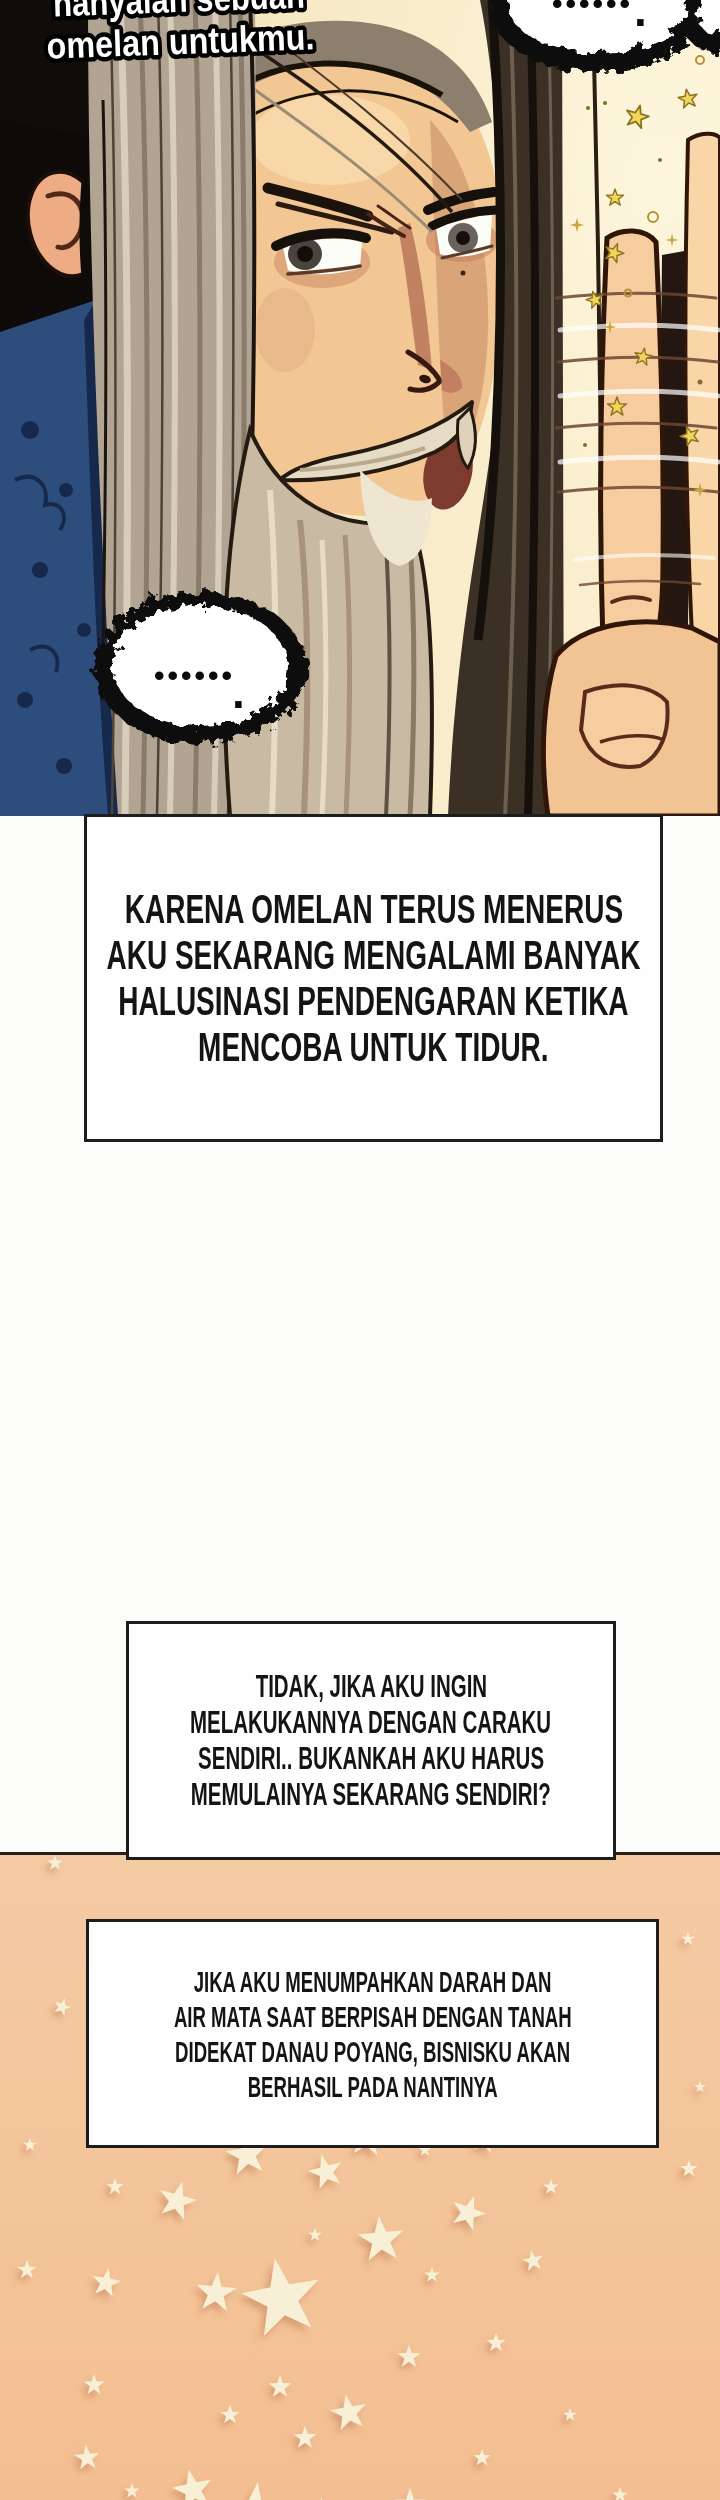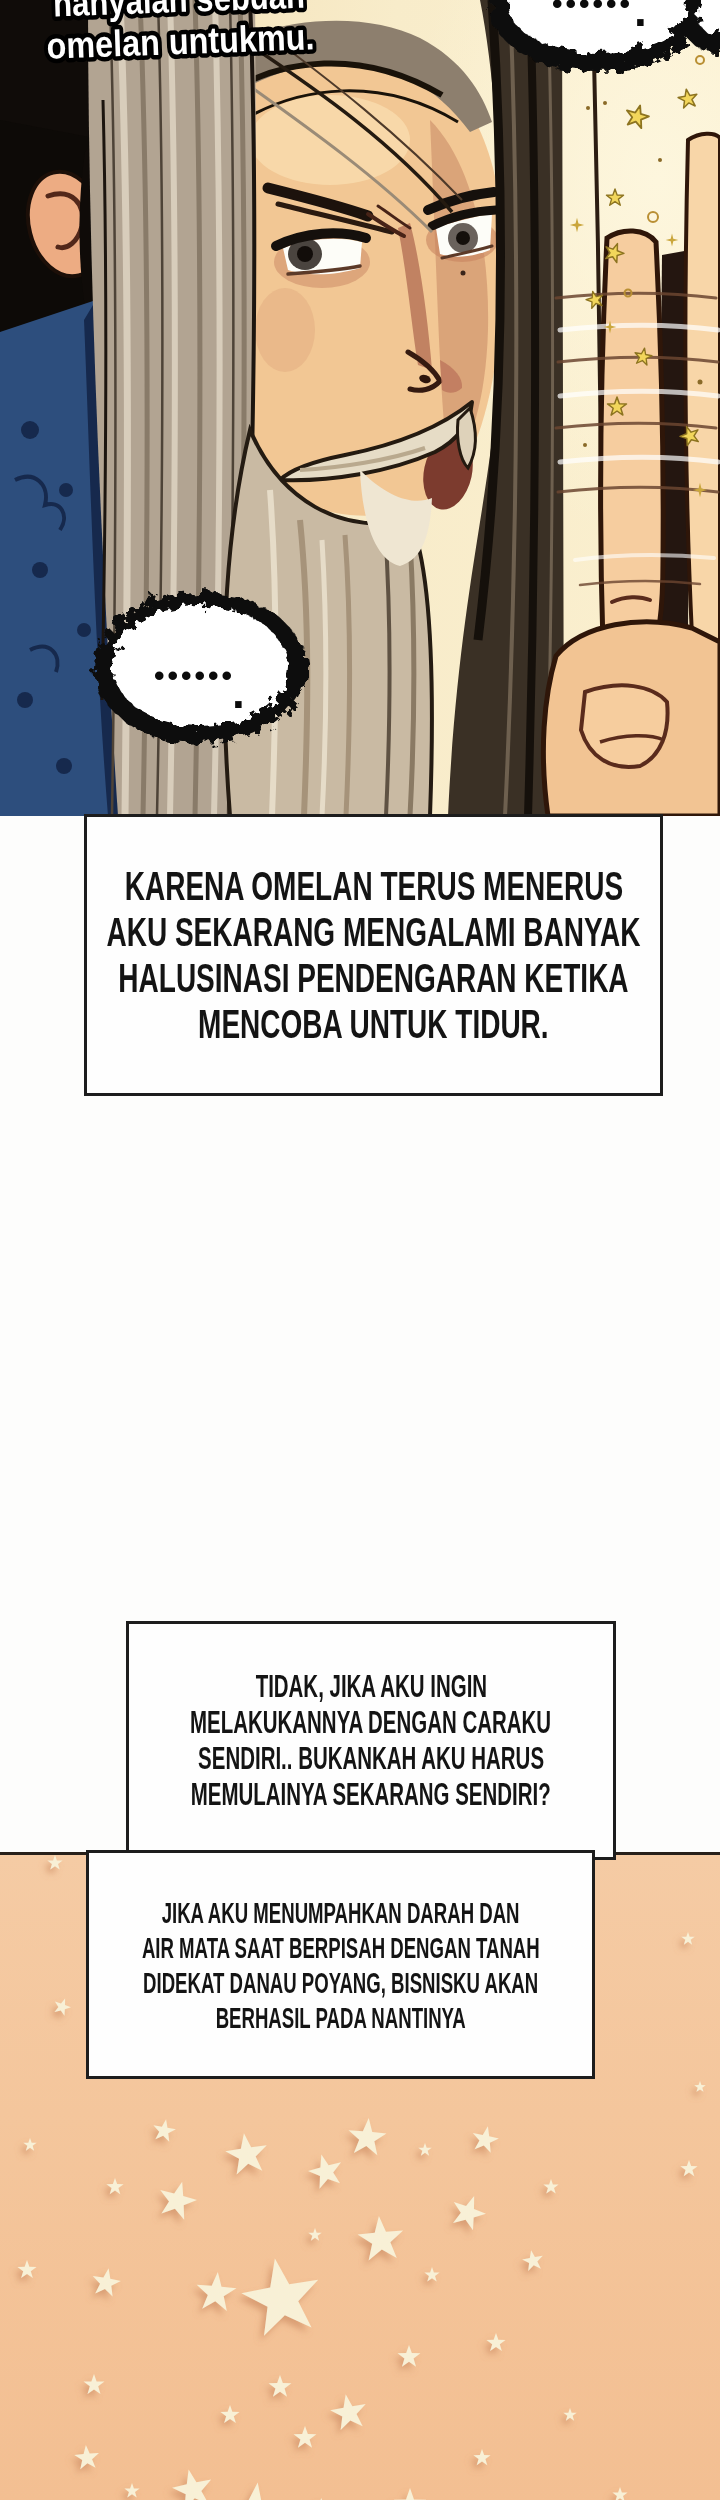--- a/index.html
+++ b/index.html
@@ -7,23 +7,23 @@
         background:#fdfdfc;font-family:"Liberation Sans",sans-serif;}
   .art{position:absolute;left:0;top:0;width:720px;height:816px;display:block;}
   
   .nbox{position:absolute;box-sizing:border-box;background:#fefefe;border:3px solid #1d1d1d;
         display:flex;flex-direction:column;justify-content:center;align-items:center;z-index:5;}
   .tline{font-weight:bold;color:#141414;white-space:nowrap;text-align:center;
          font-family:"Liberation Sans",sans-serif;}
   .box1 .tline{font-size:40px;line-height:46px;transform:scaleX(.70);}
   .box2 .tline{font-size:31px;line-height:36px;transform:scaleX(.66);}
   .box3 .tline{font-size:30px;line-height:35px;transform:scaleX(.62);}
-  .box1{left:84px;top:814px;width:579px;height:282px;}
+  .box1{left:84px;top:814px;width:579px;height:328px;}
   .box2{left:126px;top:1621px;width:490px;height:239px;}
-  .box3{left:86px;top:1850px;width:509px;height:229px;}
+  .box3{left:86px;top:1919px;width:573px;height:229px;}
   
   .peach{position:absolute;left:0;top:1852px;width:720px;height:648px;box-sizing:border-box;
          border-top:3px solid #28201a;background:linear-gradient(180deg,#f5cba4 0%,#f4c69c 40%,#f3bf92 100%);
          z-index:1;}
   .peach svg{display:block;width:720px;height:645px;}
 </style>
 </head>
 <body>
 
 <div class="page">

